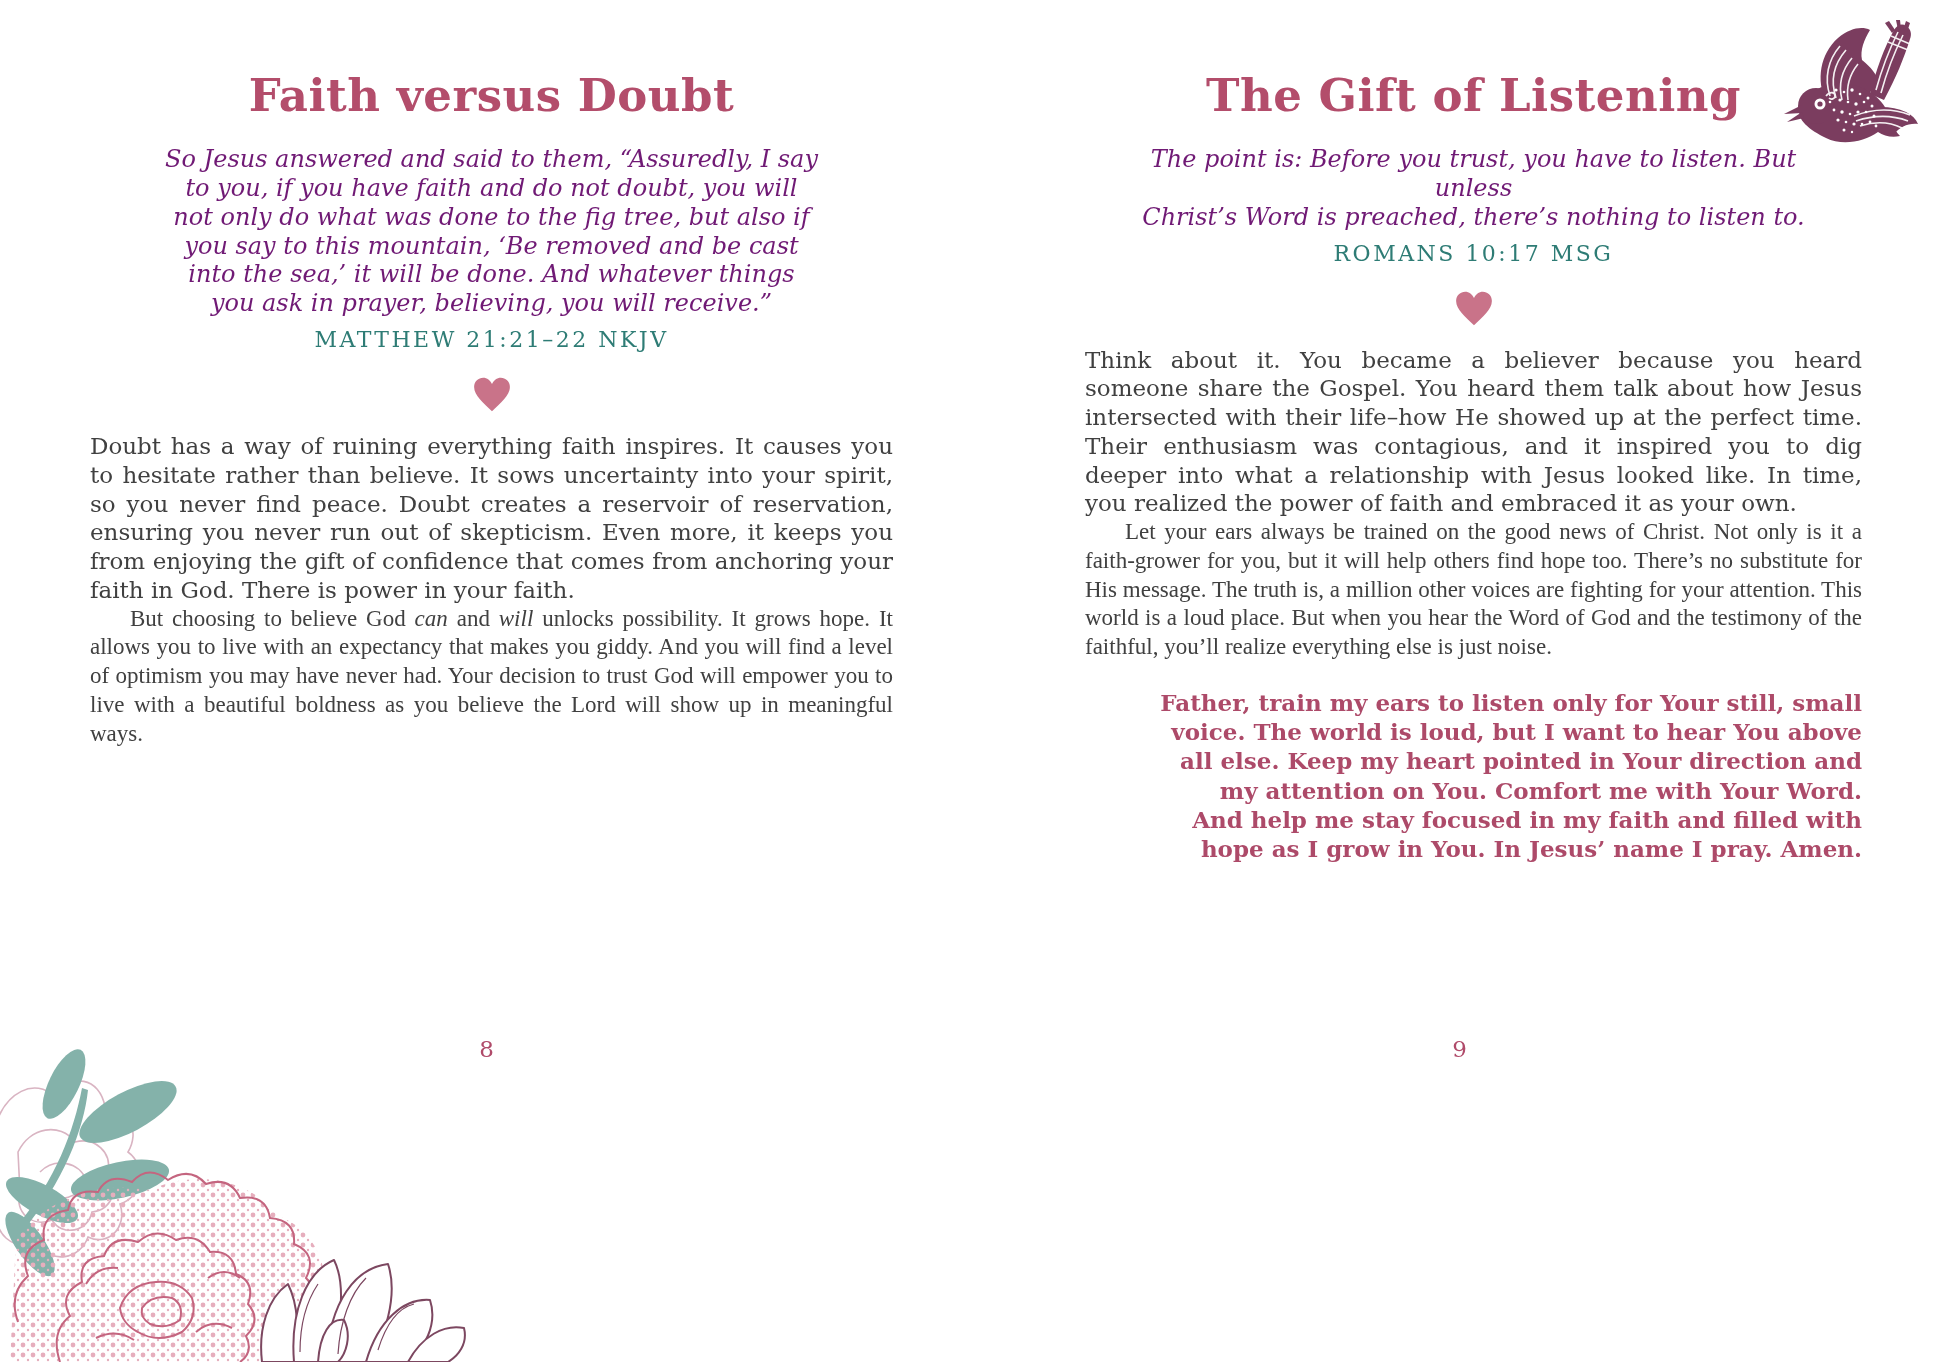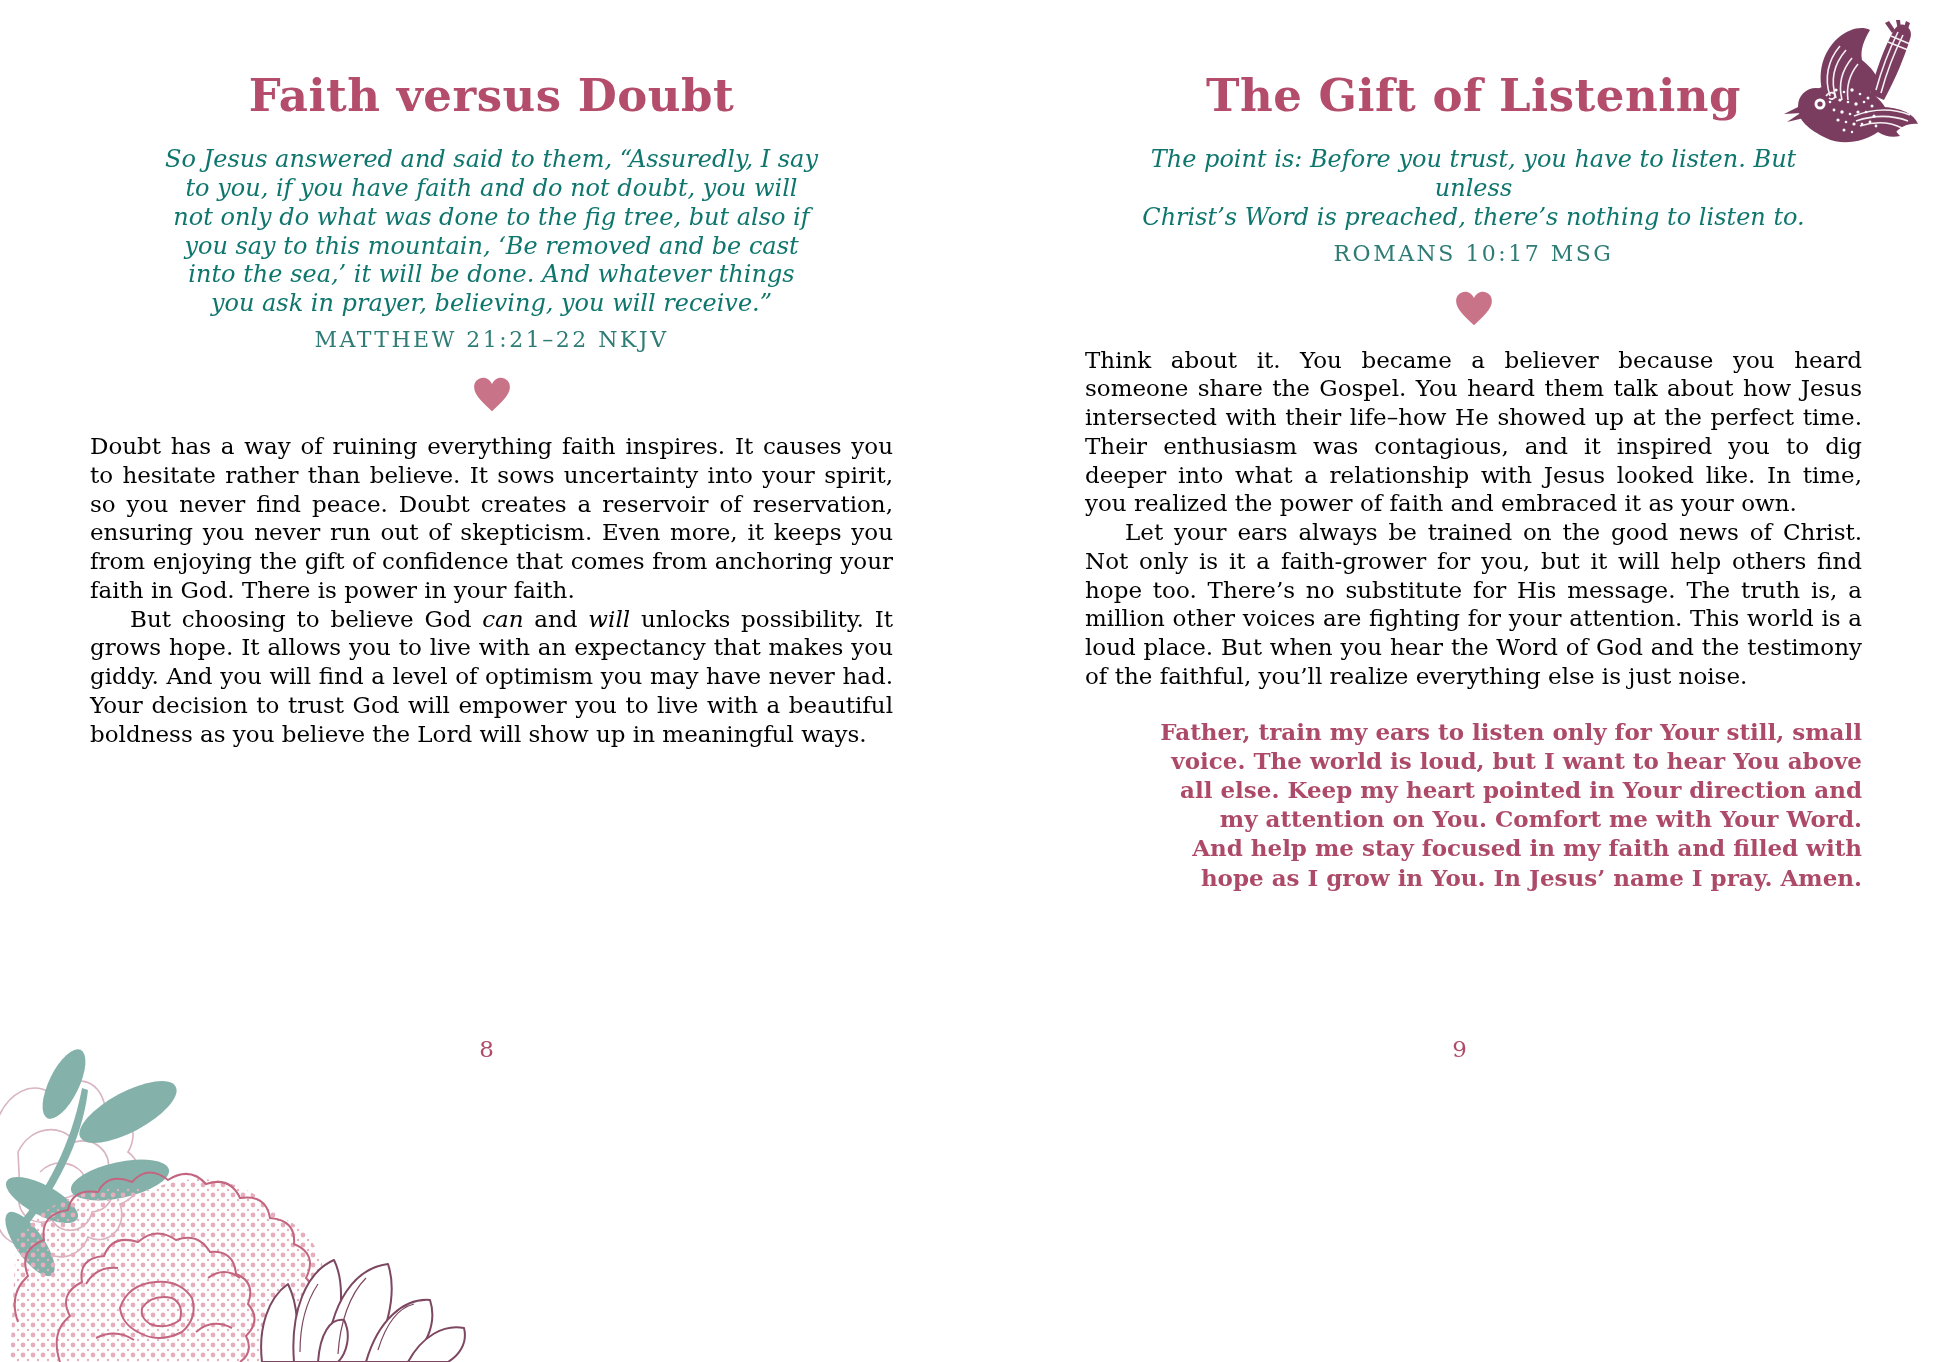--- a/index.html
+++ b/index.html
@@ -16,36 +16,36 @@
   .page--right { padding-left:112px; padding-right:84px; }
 
   .title {
     margin:0 0 26px 0;
     font-size:45px; font-weight:bold; letter-spacing:.5px;
     color:#b34d6b; text-align:center; line-height:1.05;
   }
   .scripture {
     margin:0 auto; max-width:700px;
     font-style:italic; font-size:24px; line-height:1.2;
-    color:#0f766e; text-align:center; white-space:pre-line;
+    color:#701a75; text-align:center; white-space:pre-line;
   }
   .reference {
     margin:9px 0 0 0;
     font-size:22px; letter-spacing:2.5px;
     color:#2e7c75; text-align:center;
   }
   .heart-wrap { width:42px; height:38px; margin:24px auto 18px auto; }
   .heart-wrap svg { display:block; width:100%; height:100%; }
 
   .body-para {
     margin:0; font-size:23px; line-height:1.25;
-    color:#000000; text-align:justify;
+    color:#404040; text-align:justify;
     hyphens:auto; -webkit-hyphens:auto;
   }
-  .body-para.indent { text-indent:40px; }
+  .body-para.indent { text-indent:40px;font-family:Liberation Serif, serif; }
   .body-para em { font-style:italic; }
 
   .prayer {
     margin:26px auto 0 auto;
     font-size:23px; font-weight:bold; line-height:1.27;
     color:#ad4a69; text-align:right; white-space:pre-line;
   }
 
   .page-num {
     position:absolute; bottom:36px; left:0; right:0;

